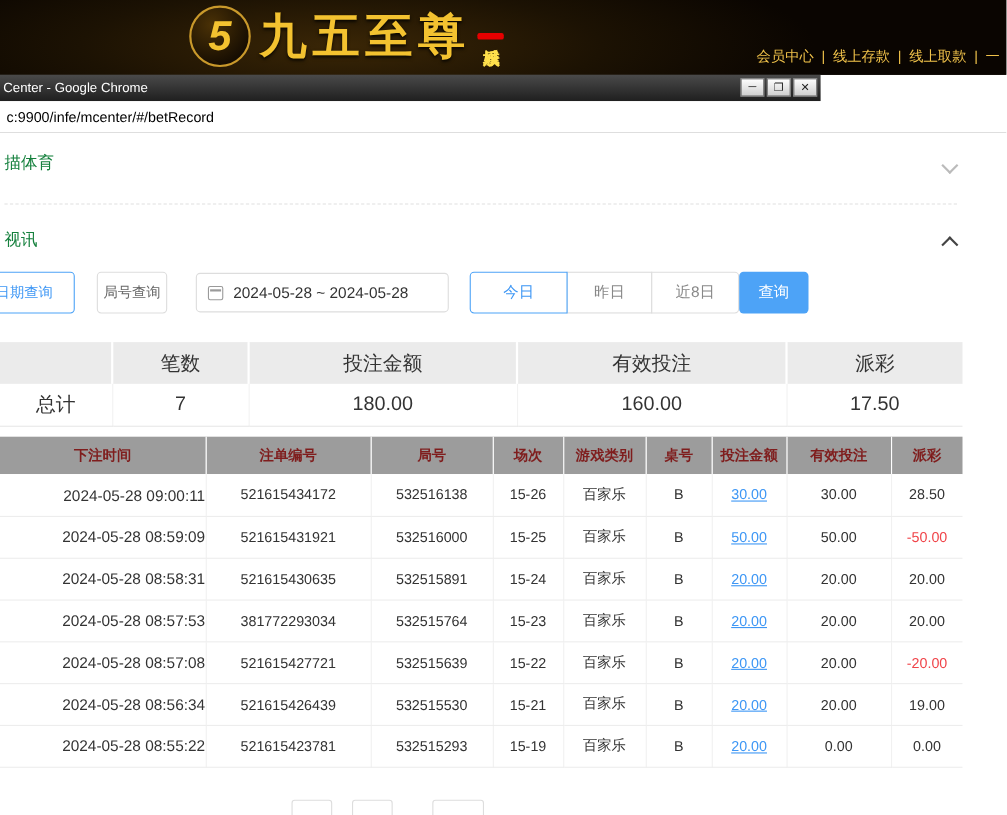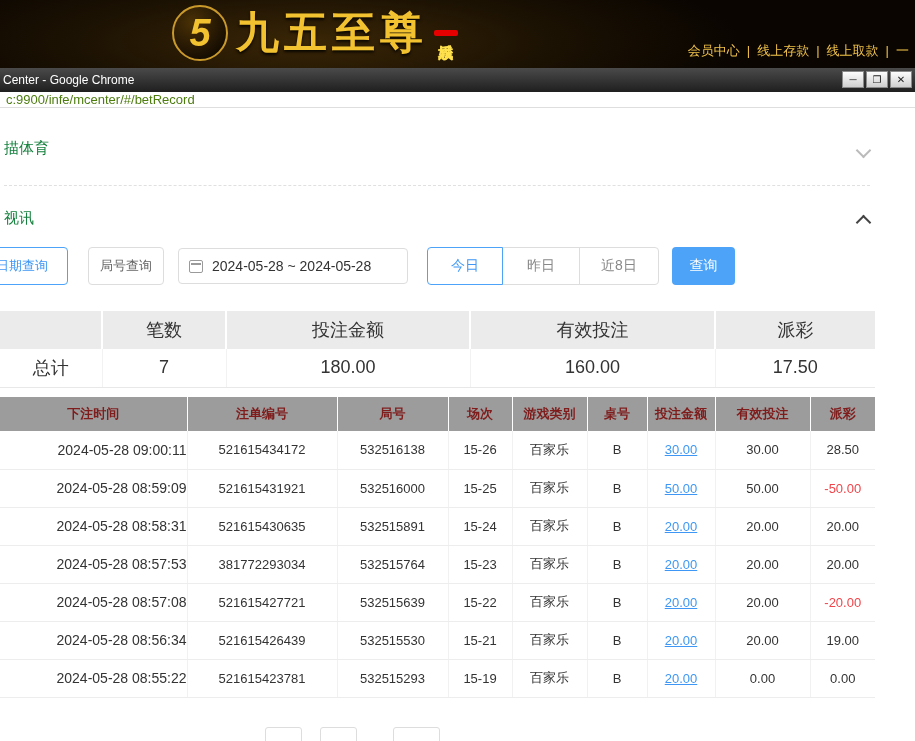--- a/index.html
+++ b/index.html
@@ -17,58 +17,58 @@
   .coin span { font-size:38px; font-weight:bold; font-style:italic; color:#f3c230; }
   .logo-text { margin-left:8px; font-size:43px; font-weight:bold; letter-spacing:5px;
     color:#f3c230; text-shadow:0 2px 3px rgba(0,0,0,.85); }
   .badge { margin-left:6px; background:#e60000; color:#ffe14d; font-size:15px; font-weight:bold;
     writing-mode:vertical-lr; text-orientation:upright; padding:3px 4px; line-height:1.05; border-radius:2px; }
   .nav { position:absolute; right:6px; top:42px; color:#f0c24a; font-size:13px; white-space:nowrap; }
   .nav .sep { margin:0 7px; }
   .nav .navlink { cursor:pointer; }
 
   
-  .titlebar { position:absolute; top:68px; left:0; width:915px; height:24px;
+  .titlebar { position:absolute; top:68px; left:0; width:746px; height:24px;
     background:linear-gradient(#4a4a4a, #1f1f1f); display:flex; align-items:center; }
   .title-text { color:#fff; font-size:12px; margin-left:3px; }
   .win-controls { position:absolute; right:3px; top:3px; display:flex; gap:2px; }
   .win-btn { width:22px; height:17px; background:linear-gradient(#fdfdfd,#cfcfcf);
     border:1px solid #8a8a8a; font-size:10px; color:#222; display:flex; align-items:center;
     justify-content:center; cursor:pointer; }
-  .urlbar { position:absolute; top:92px; left:0; width:915px; height:16px; background:#fff;
+  .urlbar { position:absolute; top:92px; left:0; width:915px; height:29px; background:#fff;
     border-bottom:1px solid #dedede; display:flex; align-items:center; padding-left:6px;
-    font-size:13px; color:#4d7c0f; }
+    font-size:13px; color:#000000; }
 
   
   .content { position:absolute; top:121px; left:0; width:915px; height:620px; background:#fff; }
   .sec-label { position:absolute; left:4px; font-size:15px; color:#15803d; cursor:pointer; }
   .chev { position:absolute; right:46px; width:11px; height:11px;
     border-right:2px solid #bbb; border-bottom:2px solid #bbb; cursor:pointer; }
   .chev.down { transform:rotate(45deg); }
   .chev.up { border-color:#444; transform:rotate(-135deg); }
   .dash { position:absolute; top:64px; left:4px; width:866px; border-top:1px dashed #e0e0e0; }
 
   
   .filters { position:absolute; top:126px; left:0; width:915px; height:38px; }
   .fbtn { position:absolute; top:0; height:38px; background:#fff; border-radius:4px;
     font-size:13px; cursor:pointer; font-family:inherit; }
   .fbtn.blue { border:1px solid #4da3f7; color:#3e97f5; }
   .fbtn.gray { border:1px solid #ddd; color:#666; }
   .cutleft { left:-24px; width:92px; }
-  .roundq { left:88px; width:76px; }
+  .roundq { left:88px; width:64px; }
   .date-input { position:absolute; left:178px; top:1px; width:230px; height:36px;
     border:1px solid #ddd; border-radius:4px; background:#fff; display:flex; align-items:center;
     padding-left:10px; font-size:14px; color:#333; cursor:pointer; }
   .cal { display:inline-block; width:14px; height:13px; border:1px solid #9a9a9a;
     border-radius:2px; position:relative; margin-right:9px; }
   .cal::before { content:""; position:absolute; top:2px; left:1px; right:1px; height:2px; background:#9a9a9a; }
   .qgroup { position:absolute; left:427px; top:0; display:flex; }
   .qbtn { height:38px; width:78px; border:1px solid #ddd; background:#fff; color:#888;
     font-size:14px; margin-left:-1px; cursor:pointer; font-family:inherit; }
-  .qbtn:first-child { margin-left:0; width:76px; border-radius:4px 0 0 4px; }
+  .qbtn:first-child { margin-left:0; width:89px; border-radius:4px 0 0 4px; }
   .qbtn:last-child { width:80px; border-radius:0 4px 4px 0; }
   .qbtn.active { border-color:#4da3f7; color:#3e97f5; position:relative; z-index:2; }
   .search-btn { position:absolute; left:672px; top:0; width:63px; height:38px;
     background:#4da3f7; border:none; border-radius:4px; color:#fff; font-size:14px;
     cursor:pointer; font-family:inherit; }
 
   
   .sum-table { position:absolute; top:190px; left:0; width:875px; border-collapse:collapse;
     table-layout:fixed; text-align:center; font-size:18px; color:#333; }
   .sum-table th { background:#ebebeb; height:38px; font-weight:400; border-right:2px solid #fff; }

